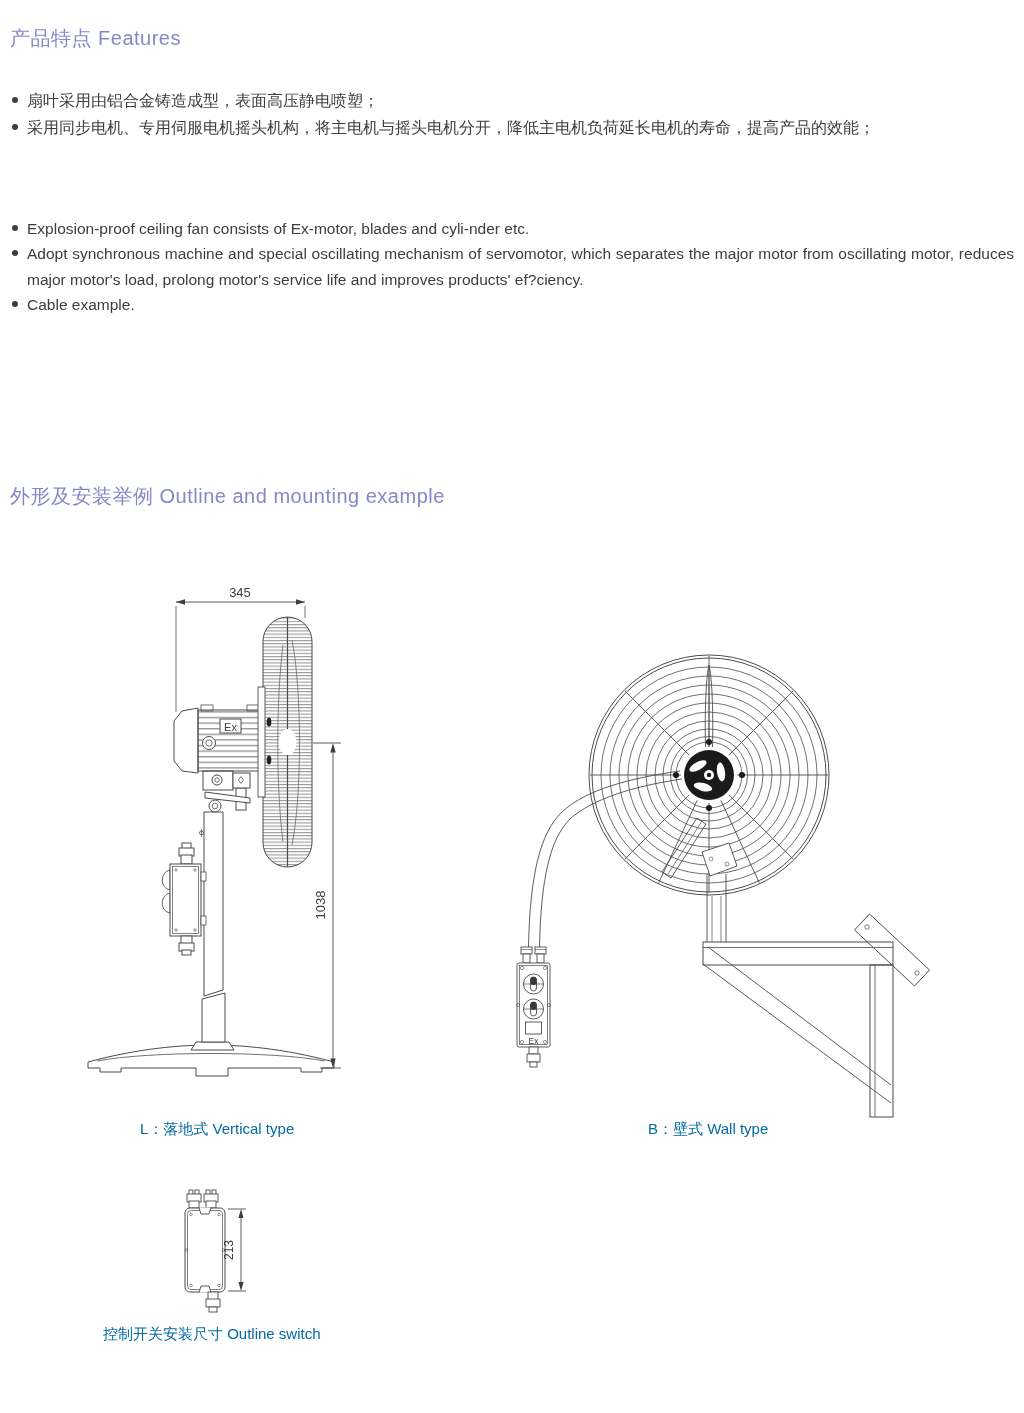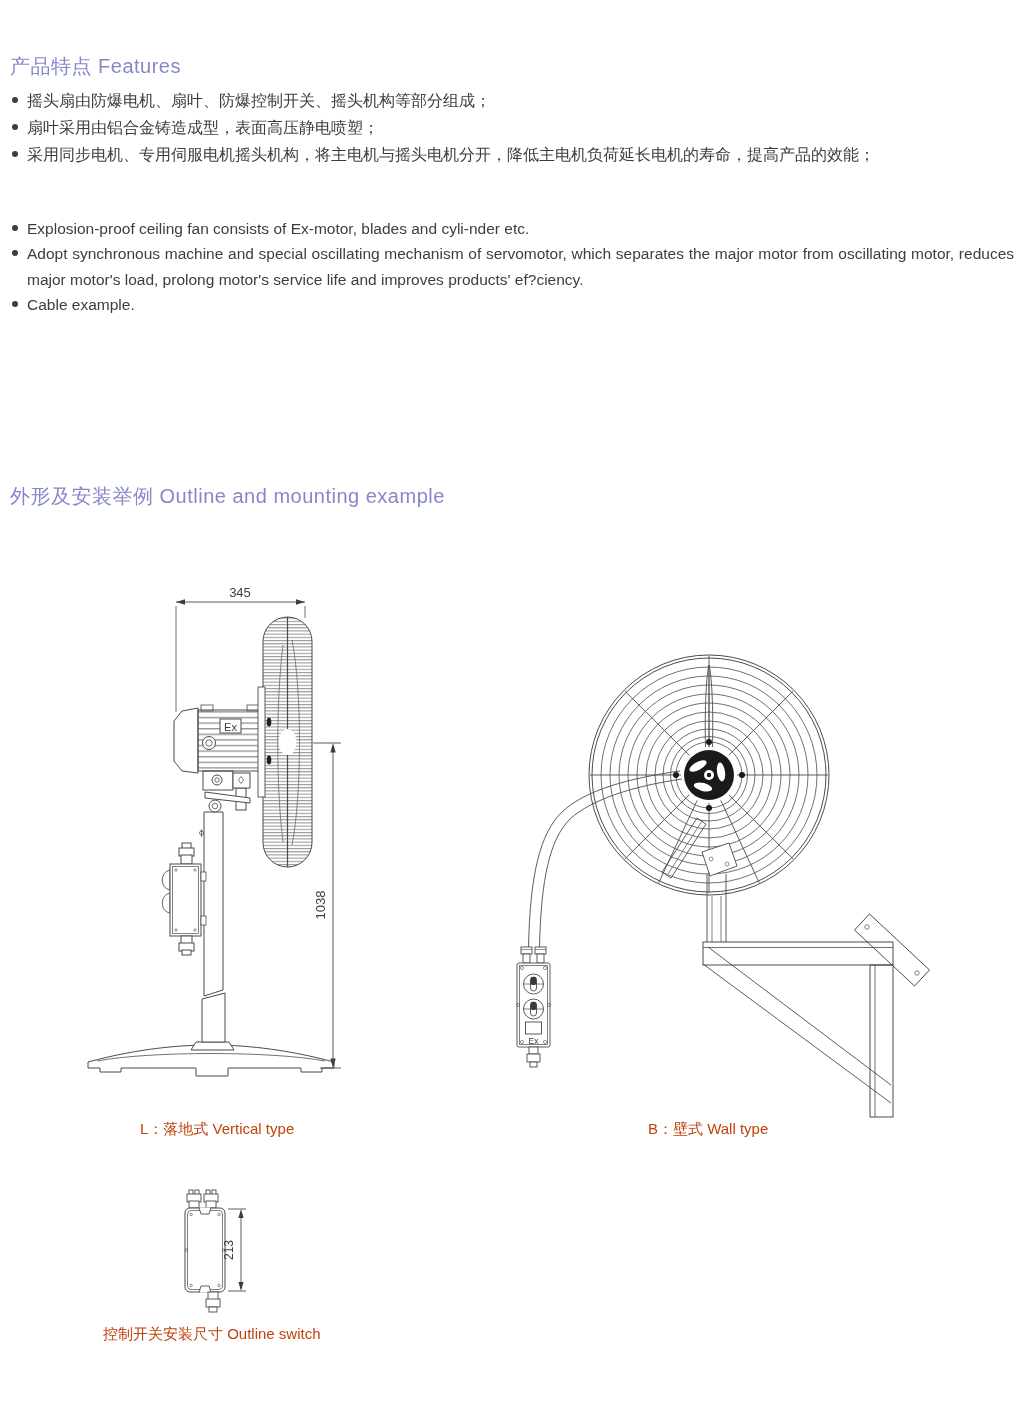--- a/index.html
+++ b/index.html
@@ -12,21 +12,21 @@
     color:#3d3d3d;
     overflow:hidden;
   }
   .sec-title {
     position:absolute; left:10px;
     font-size:20px; font-weight:400;
     color:#8587c8;
     letter-spacing:0.5px;
     margin:0;
   }
-  #features-title { top:53px; }
+  #features-title { top:25px; }
   #outline-title { top:483px; }
 
   ul.bullets { list-style:none; margin:0; padding:0; position:absolute; left:10px; }
   ul.bullets li {
     position:relative;
     padding-left:17px;
     color:#3d3d3d;
   }
   ul.bullets li::before {
     content:"";
@@ -40,34 +40,33 @@
 
   #en-bullets { top:216px; width:1004px; }
   #en-bullets li { font-size:15.5px; line-height:25.4px; text-align:justify; }
   #en-bullets li::before { top:9px; }
 
   #drawings { position:absolute; left:0; top:570px; }
 
   .fig-label {
     position:absolute;
     font-size:15px;
-    color:#c2410c;
+    color:#0369a1;
     white-space:nowrap;
   }
   #label-vertical { left:140px; top:1120px; }
   #label-wall { left:648px; top:1120px;text-align:center; }
   #label-switch { left:103px; top:1325px; }
 </style>
 </head>
 <body>
 
 <h1 class="sec-title" id="features-title">产品特点 Features</h1>
 
 <ul class="bullets" id="cn-bullets">
-  <li>摇头扇由防爆电机、扇叶、防爆控制开关、摇头机构等部分组成；</li>
   <li>扇叶采用由铝合金铸造成型，表面高压静电喷塑；</li>
   <li>采用同步电机、专用伺服电机摇头机构，将主电机与摇头电机分开，降低主电机负荷延长电机的寿命，提高产品的效能；</li>
 </ul>
 
 <ul class="bullets" id="en-bullets">
   <li>Explosion-proof ceiling fan consists of Ex-motor, blades and cyli-nder etc.</li>
   <li>Adopt synchronous machine and special oscillating mechanism of servomotor, which separates the major motor from oscillating motor, reduces major motor's load, prolong motor's service life and improves products' ef?ciency.</li>
   <li>Cable example.</li>
 </ul>
 

